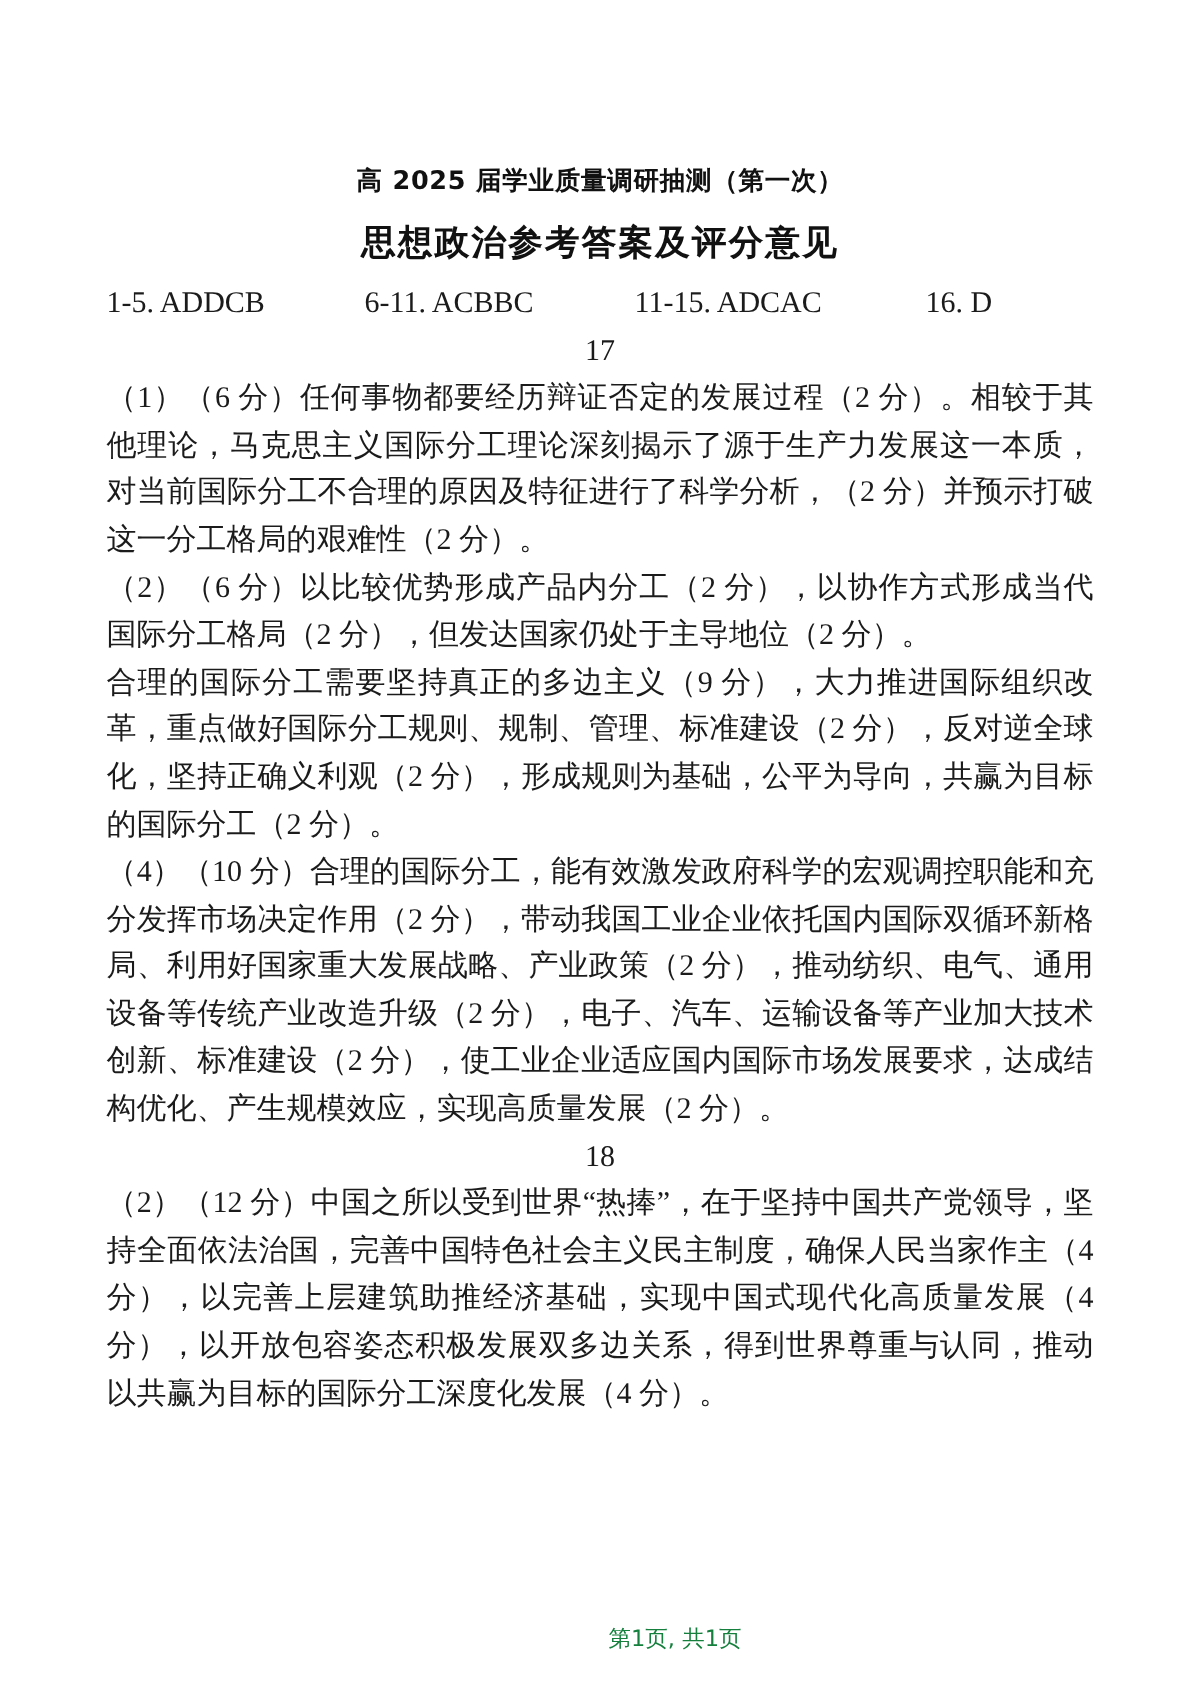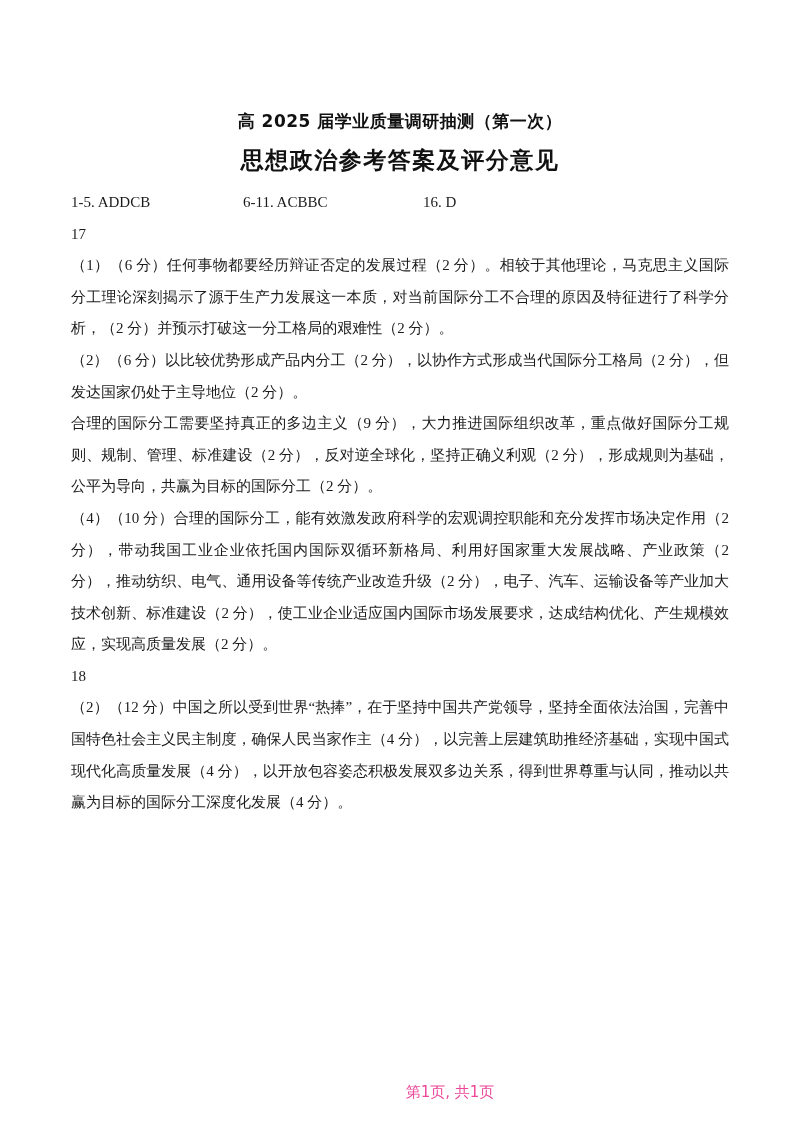--- a/index.html
+++ b/index.html
@@ -30,72 +30,73 @@
     font-family: "DejaVu Sans", "Liberation Sans", sans-serif;
     color: #111111;
   }
   .doc-subtitle {
     margin: 16px 0 0 0;
     text-align: center;
     font-size: 23px;
     line-height: 1.15;
     font-weight: 700;
     letter-spacing: 1.5px;
-    font-family: Liberation Serif, serif;
+    font-family: Liberation Sans, sans-serif;
     color: #111111;
   }
   .content {
     width: 658px;
     margin: 13px auto 0 auto;
-    font-size: 15px;
+    font-size: 20px;
     line-height: 31.6px;
     color: #1b1b1b;
   }
   .answers-row {
     display: grid;
     grid-template-columns: 172px 180px 194px auto;
     white-space: nowrap;
   }
   .content p {
     margin: 0;
     padding: 0;
     text-align: justify;
     text-justify: inter-character;
   }
   .content p.qnum {
-    text-align: left;
+    text-align: center;
   }
   .page-footer {
     position: absolute;
     top: 1080px;
     left: 0;
     width: 100%;
     box-sizing: border-box;
     padding-left: 100px; 
     text-align: center;
     font-size: 15px;
     line-height: 24px;
-    color: #ec4899;
+    color: #15803d;
     font-family: "DejaVu Sans", "Liberation Sans", sans-serif;
   }
 </style>
 </head>
 <body>
 
 <main class="page">
 
   <h1 class="doc-title">高 2025 届学业质量调研抽测（第一次）</h1>
 
   <h2 class="doc-subtitle">思想政治参考答案及评分意见</h2>
 
   <div class="content">
 
     <div class="answers-row">
       <span>1-5. ADDCB</span>
       <span>6-11. ACBBC</span>
+      <span>11-15. ADCAC</span>
       <span>16. D</span>
     </div>
 
     <section>
       <p class="qnum">17</p>
       <p>（1）（6 分）任何事物都要经历辩证否定的发展过程（2 分）。相较于其他理论，马克思主义国际分工理论深刻揭示了源于生产力发展这一本质，对当前国际分工不合理的原因及特征进行了科学分析，（2 分）并预示打破这一分工格局的艰难性（2 分）。</p>
       <p>（2）（6 分）以比较优势形成产品内分工（2 分），以协作方式形成当代国际分工格局（2 分），但发达国家仍处于主导地位（2 分）。</p>
       <p>合理的国际分工需要坚持真正的多边主义（9 分），大力推进国际组织改革，重点做好国际分工规则、规制、管理、标准建设（2 分），反对逆全球化，坚持正确义利观（2 分），形成规则为基础，公平为导向，共赢为目标的国际分工（2 分）。</p>
       <p>（4）（10 分）合理的国际分工，能有效激发政府科学的宏观调控职能和充分发挥市场决定作用（2 分），带动我国工业企业依托国内国际双循环新格局、利用好国家重大发展战略、产业政策（2 分），推动纺织、电气、通用设备等传统产业改造升级（2 分），电子、汽车、运输设备等产业加大技术创新、标准建设（2 分），使工业企业适应国内国际市场发展要求，达成结构优化、产生规模效应，实现高质量发展（2 分）。</p>
     </section>

